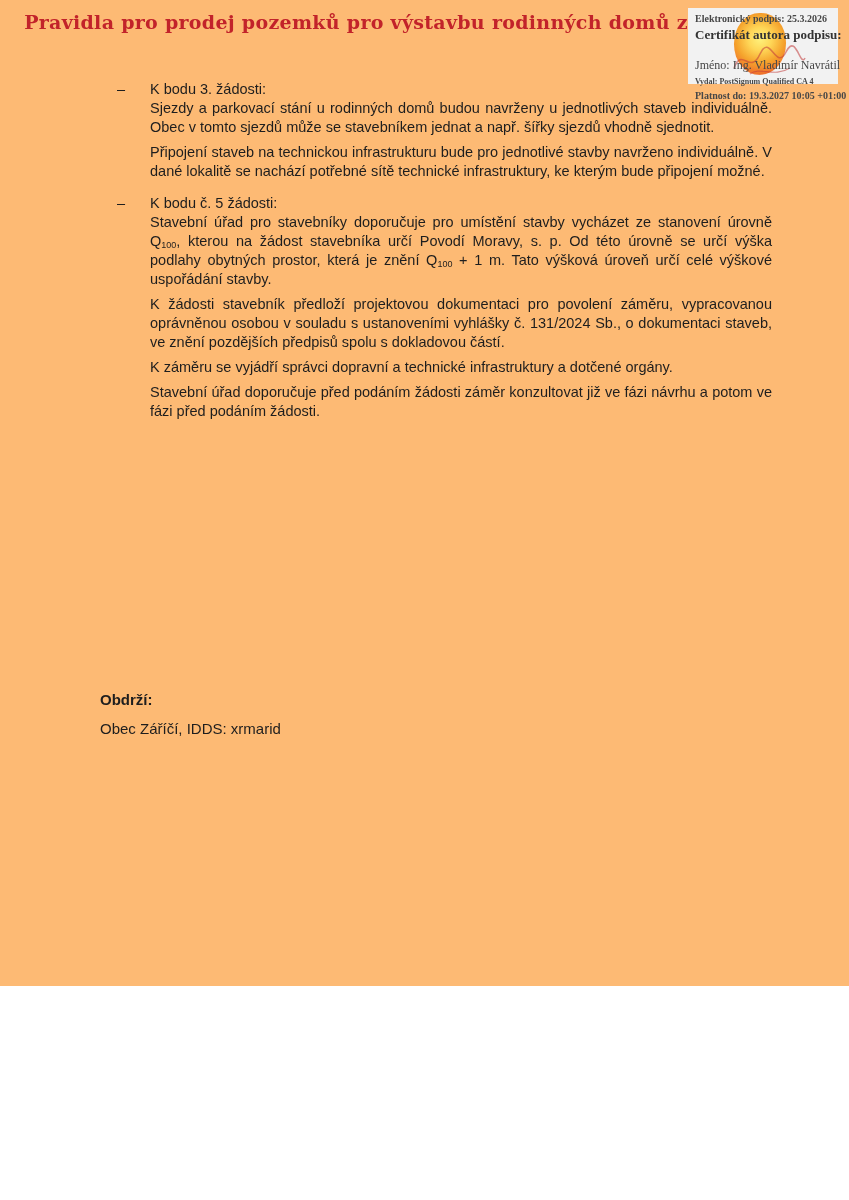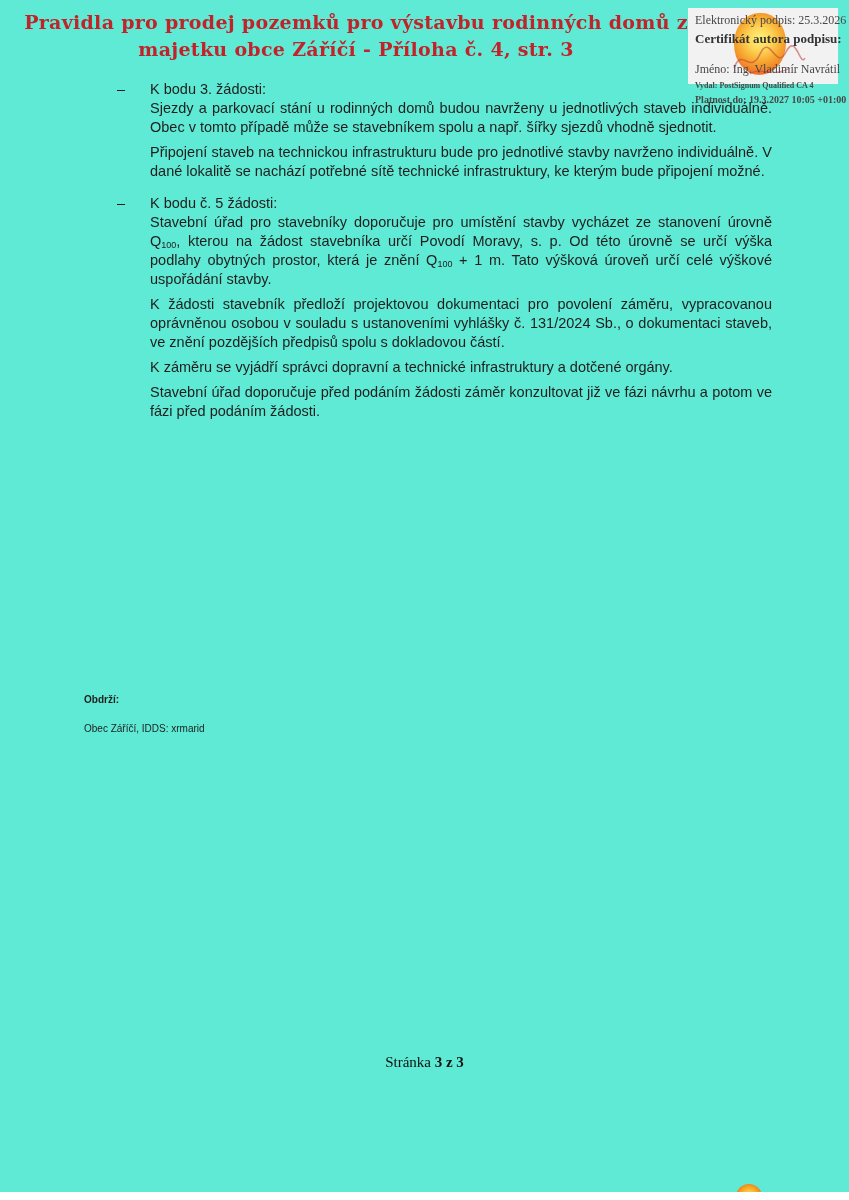--- a/index.html
+++ b/index.html
@@ -1,18 +1,18 @@
 <!DOCTYPE html>
 <html><head>
 <meta charset="utf-8">
 <style>
   html, body { margin:0; padding:0; background:#ffffff; }
   .page {
-    position:relative; width:849px; height:1192px; margin:0 auto;
-    background:#5eead4; overflow:hidden;
+    position:relative; width:849px; height:986px; margin:0 auto;
+    background:#fdba74; overflow:hidden;
     font-family:"Liberation Sans", sans-serif; color:#1e1e1e;
   }
 
   
   .doc-title {
     position:absolute; top:9px; left:12px; width:688px;
     text-align:center;
     font-family:"DejaVu Serif", serif; font-weight:bold;
     font-size:19px; line-height:27px; letter-spacing:0.3px;
     color:#c2232a;
@@ -29,21 +29,21 @@
     background:radial-gradient(circle at 50% 42%,
       #fff176 0%, #ffd54f 26%, #f59f22 54%, #ef6b21 78%, rgba(239,107,33,0) 97%);
     opacity:0.95;
   }
   .stamp-scribble { position:absolute; left:42px; top:30px; opacity:0.55; }
   .stamp-text {
     position:relative; padding:5px 0 0 7px;
     font-family:"Liberation Serif", serif; color:#474747;
   }
   .stamp-text div { white-space:nowrap; }
-  .stamp-text .l1 { font-size:12px;   margin-bottom:3px; }
+  .stamp-text .l1 { font-size:10px;   margin-bottom:3px;font-weight:bold; }
   .stamp-text .l2 { font-size:13px;  margin-bottom:15px; color:#333;font-weight:bold; }
   .stamp-text .l3 { font-size:12px;   margin-bottom:4px; }
   .stamp-text .l4 { font-size:8px;   margin-bottom:4px;font-weight:bold; }
   .stamp-text .l5 { font-size:10px;font-weight:bold; }
 
   
   .doc-body {
     position:absolute; top:80px; left:117px; width:655px;
     font-size:14.5px; line-height:19px;
   }
@@ -54,21 +54,21 @@
   .paras { margin-left:33px; }
   .para { text-align:justify; margin:0 0 6px 0; }
   .para:last-child { margin-bottom:0; }
   .para sub { font-size:9px; line-height:0; vertical-align:baseline; position:relative; top:2px; }
 
   
   .signatory { position:absolute; top:531px; left:100px; font-size:15px; line-height:20px; }
   .signatory .name { font-weight:bold; margin-bottom:2px; }
 
   
-  .recipients { position:absolute; top:690px; left:84px; font-size:10px; line-height:20px; }
+  .recipients { position:absolute; top:690px; left:100px; font-size:15px; line-height:20px; }
   .recipients .head { font-weight:bold; margin-bottom:9px; }
 
   
   .footer {
     position:absolute; top:1054px; left:0; width:100%;
     text-align:center; font-family:"Liberation Serif", serif;
     font-size:15px; color:#111;
   }
   .footer .bold { font-weight:bold; }
 
@@ -80,21 +80,20 @@
       #ffe96a 0%, #f6a723 45%, #ee6a20 75%, #e85c1d 100%);
   }
 </style>
 </head>
 <body>
 
 <div class="page">
 
   <div class="doc-title">
     <div>Pravidla pro prodej pozemků pro výstavbu rodinných domů z</div>
-    <div>majetku obce Záříčí - Příloha č. 4, str. 3</div>
   </div>
 
   <div class="stamp">
     <div class="stamp-blob"></div>
     <svg class="stamp-scribble" width="78" height="42" viewBox="0 0 78 42">
       <path d="M4 30 C 12 8, 20 38, 30 16 S 46 34, 56 14 S 70 30, 75 20" fill="none" stroke="#c23b3b" stroke-width="1.6"></path>
       <path d="M20 36 C 30 28, 44 40, 60 30" fill="none" stroke="#c23b3b" stroke-width="1.1"></path>
     </svg>
     <div class="stamp-text">
       <div class="l1">Elektronický podpis: 25.3.2026</div>
@@ -106,21 +105,21 @@
   </div>
 
   <div class="doc-body">
 
     <div class="section">
       <div class="sec-heading">
         <span class="dash">–</span>
         <span>K bodu 3. žádosti:</span>
       </div>
       <div class="paras">
-        <p class="para"><span>Sjezdy a parkovací stání u rodinných domů budou navrženy u jednotlivých staveb individuálně. Obec v tomto případě může se stavebníkem spolu a např. šířky sjezdů vhodně sjednotit.</span></p>
+        <p class="para"><span>Sjezdy a parkovací stání u rodinných domů budou navrženy u jednotlivých staveb individuálně. Obec v tomto sjezdů může se stavebníkem jednat a např. šířky sjezdů vhodně sjednotit.</span></p>
         <p class="para"><span>Připojení staveb na technickou infrastrukturu bude pro jednotlivé stavby navrženo individuálně. V dané lokalitě se nachází potřebné sítě technické infrastruktury, ke kterým bude připojení možné.</span></p>
       </div>
     </div>
 
     <div class="section">
       <div class="sec-heading">
         <span class="dash">–</span>
         <span>K bodu č. 5 žádosti:</span>
       </div>
       <div class="paras">

